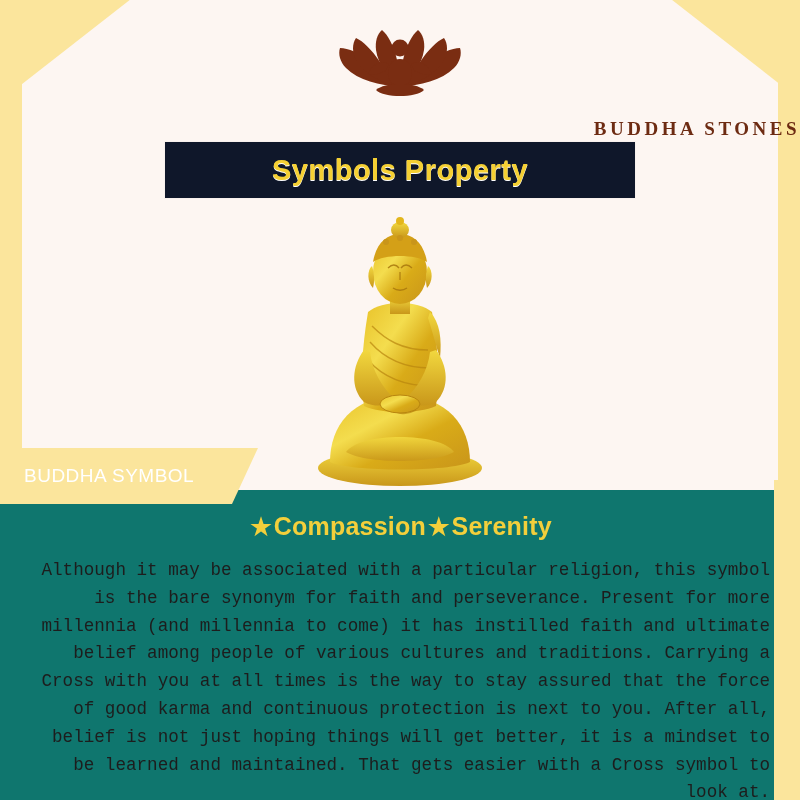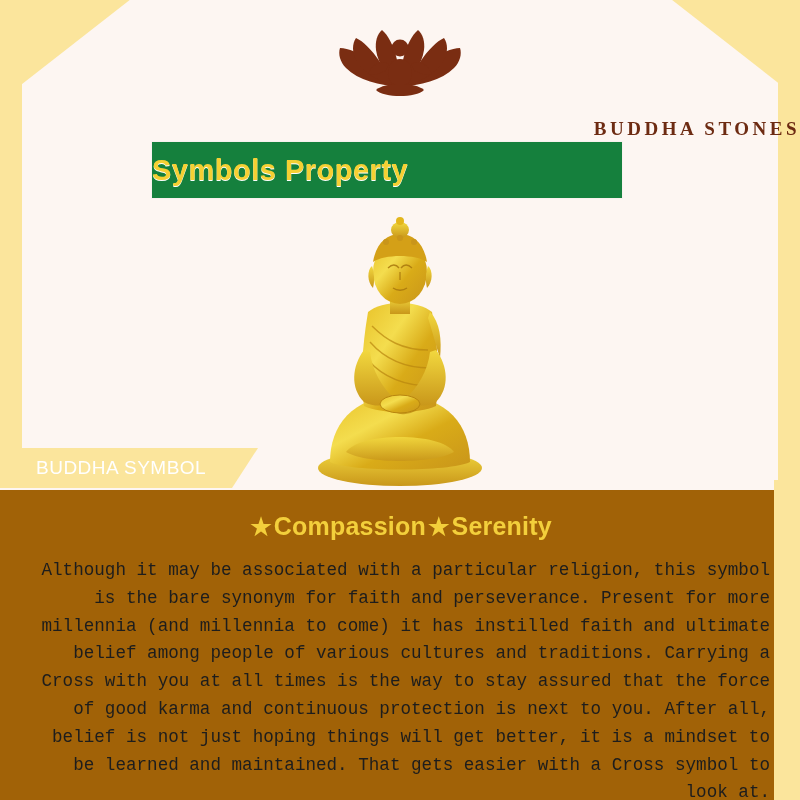--- a/index.html
+++ b/index.html
@@ -94,28 +94,29 @@
     font-size: 19px;
     letter-spacing: 3.5px;
     color: #6d2b12;
     font-weight: bold;
     font-family: "Liberation Serif", serif;
   }
 
   
   .title-banner {
     position: absolute;
-    left: 152px;
+    left: 165px;
     top: 142px;
     width: 470px;
     height: 56px;
-    background: #15803d;
+    background: #0f172a;
     box-shadow: 0 0 0 1px rgba(0,0,0,0.02);
     display: flex;
     align-items: center;
+    justify-content: center;
     z-index: 4;
   }
   .title-banner-text {
     font-size: 29px;
     font-weight: bold;
     color: #f5d033;
     letter-spacing: 0.5px;
     text-shadow: 0 1px 0 #fff;
   }
 
@@ -135,45 +136,45 @@
     width: 220px;
     height: 296px;
     display: block;
   }
 
   
   .symbol-tag {
     position: absolute;
     left: 0;
     top: 448px;
-    height: 40px;
+    height: 56px;
     min-width: 258px;
     background: #fbe59c;
     display: flex;
     align-items: center;
     z-index: 6;
     clip-path: polygon(0 0, 100% 0, calc(100% - 26px) 100%, 0 100%);
-    padding-left: 36px;
+    padding-left: 24px;
     box-sizing: border-box;
   }
   .symbol-tag-text {
     font-size: 19px;
     color: #ffffff;
     letter-spacing: 0.5px;
     font-family: "Liberation Sans", sans-serif;
   }
 
   
   .body-card {
     position: absolute;
     left: 0;
     right: 0;
     top: 490px;
     bottom: 0;
-    background: #a16207;
+    background: #0f766e;
     z-index: 2;
   }
 
   .subtitle {
     margin: 22px 0 0 0;
     text-align: center;
     font-size: 25px;
     font-weight: bold;
     color: #f3cf3b;
     letter-spacing: 0.2px;

